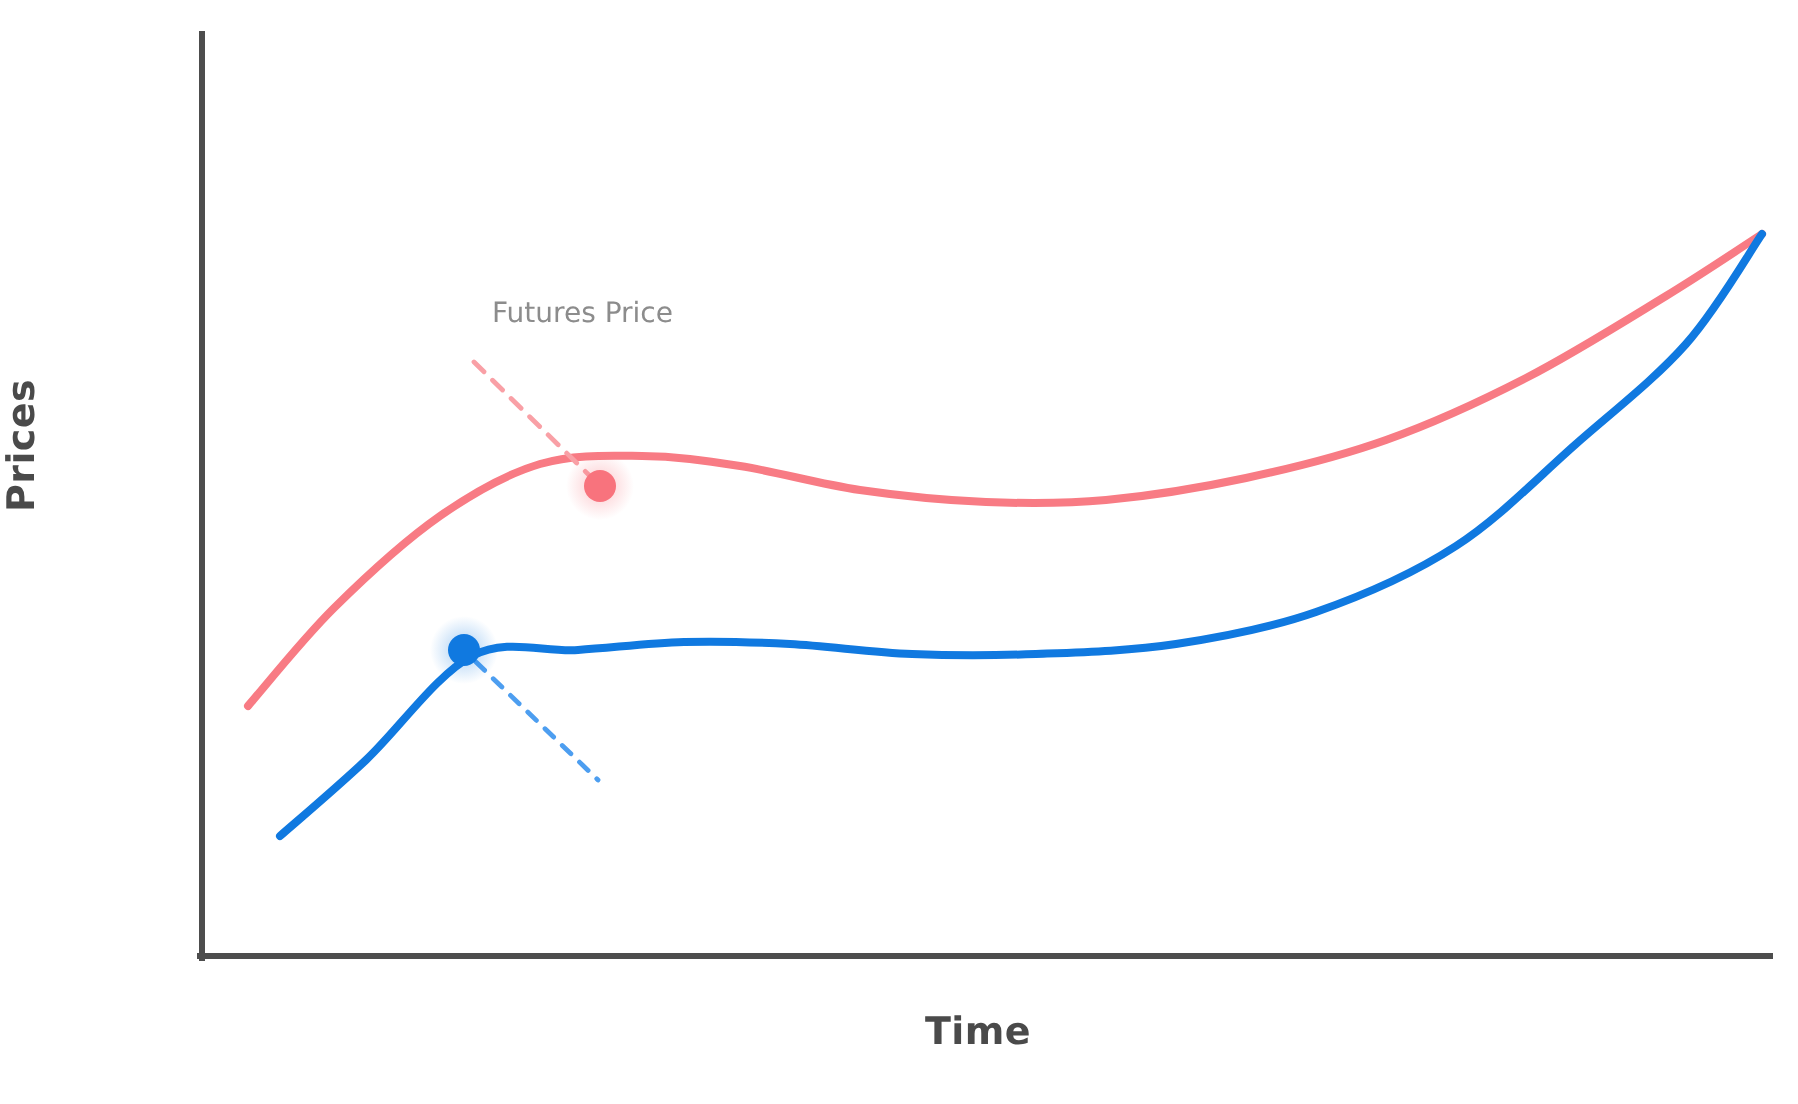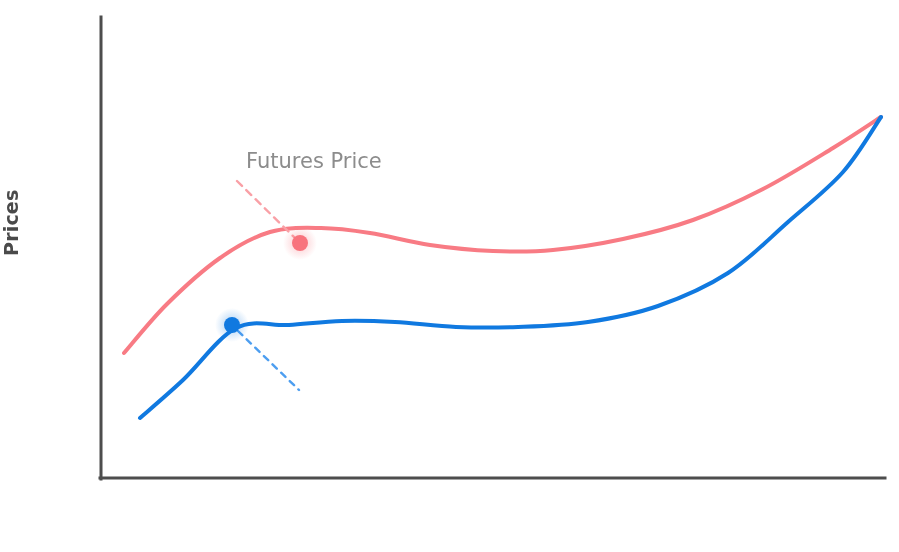--- a/index.html
+++ b/index.html
@@ -47,21 +47,21 @@
   #xlabel {
     left: 399px;
     top: 505px;
     width: 180px;
     text-align: center;
   }
   .series-label {
     position: absolute;
     font-family: "DejaVu Sans", "Liberation Sans", sans-serif;
     font-weight: 400;
-    font-size: 21px;
+    font-size: 14px;
     color: #8c8c8c;
     white-space: nowrap;
   }
   #futures-label {
     left: 246px;
     top: 149px;
   }
   #spot-label {
     left: 308px;
     top: 379px;
@@ -101,17 +101,18 @@
     <g>
       <path id="spot-curve" fill="none" stroke="#1079e0" stroke-width="4" stroke-linecap="round" stroke-linejoin="round" d="M140,418 C147.17,411.67 167.00,395.00 183,380 C199.00,365.00 218.33,337.17 236,328 C253.67,318.83 271.33,326.17 289,325 C306.67,323.83 324.33,321.50 342,321 C359.67,320.50 376.00,321.00 395,322 C414.00,323.00 435.50,326.17 456,327 C476.50,327.83 496.00,327.83 518,327 C540.00,326.17 564.67,325.50 588,322 C611.33,318.50 634.67,314.17 658,306 C681.33,297.83 706.33,287.00 728,273 C749.67,259.00 768.83,238.83 788,222 C807.17,205.17 827.50,189.50 843,172 C858.50,154.50 874.67,126.17 881,117"></path>
       <line id="spot-leader" stroke="#4d9ef0" stroke-width="2.4" stroke-linecap="round" stroke-dasharray="6 6" x1="238" y1="331" x2="299" y2="390"></line>
       <circle id="spot-halo" fill="url(#haloBlue)" cx="232" cy="325" r="17"></circle>
       <circle id="spot-marker" fill="#1079e0" cx="232" cy="325" r="8"></circle>
     </g>
   </svg>
 
   <div class="axis-title" id="ylabel">Prices</div>
 
+  <div class="axis-title" id="xlabel">Time</div>
 
   <div class="series-label" id="futures-label" style="left: 246px; top: 149px; color: rgb(140, 140, 140);">Futures Price</div>
 
 
 </div>
 
 </body></html>

